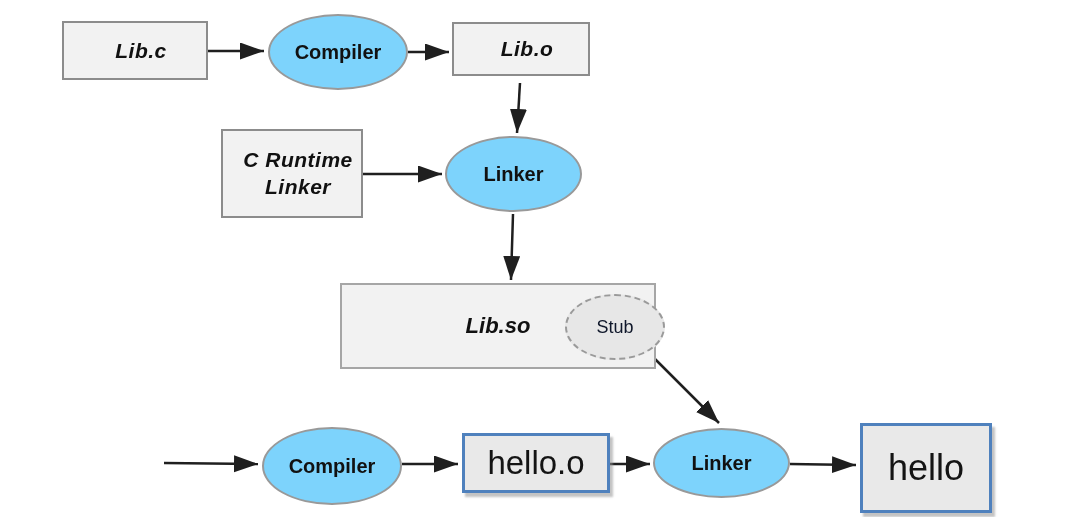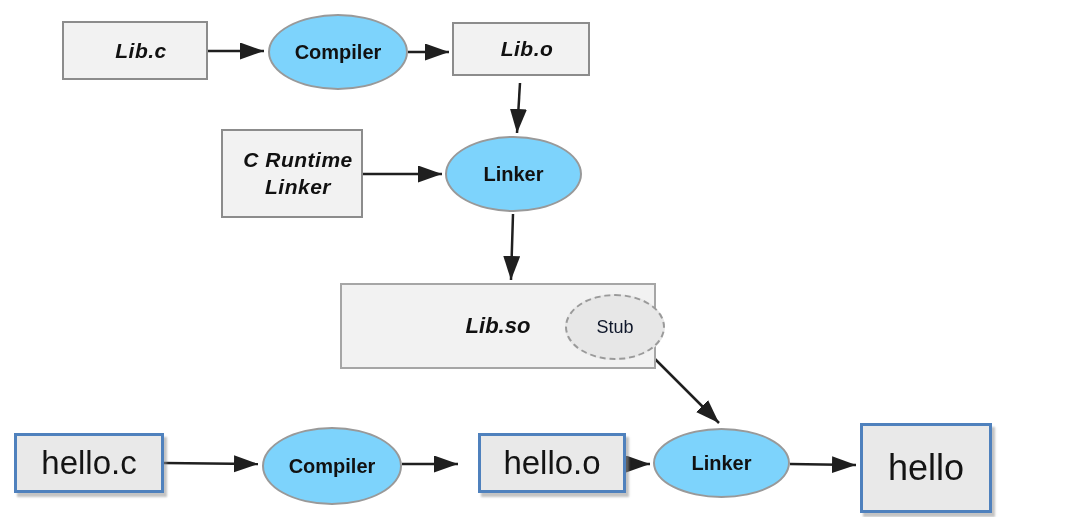--- a/index.html
+++ b/index.html
@@ -74,21 +74,21 @@
   
   #lib-c-box        { left: 62px;  top: 21px;  width: 146px; height: 59px; }
   #compiler-top     { left: 268px; top: 14px;  width: 140px; height: 76px; }
   #lib-o-box        { left: 452px; top: 22px;  width: 138px; height: 54px; }
   #c-runtime-box    { left: 221px; top: 129px; width: 142px; height: 89px; }
   #linker-top       { left: 445px; top: 136px; width: 137px; height: 76px; }
   #lib-so-box       { left: 340px; top: 283px; width: 316px; height: 86px; }
   #stub-ellipse     { left: 565px; top: 294px; width: 100px; height: 66px; }
   #hello-c-box      { left: 14px;  top: 433px; width: 150px; height: 60px; }
   #compiler-bottom  { left: 262px; top: 427px; width: 140px; height: 78px; }
-  #hello-o-box      { left: 478px; top: 433px; width: 148px; height: 60px; text-align: center; }
+  #hello-o-box      { left: 462px; top: 433px; width: 148px; height: 60px; text-align: center; }
   #linker-bottom    { left: 653px; top: 428px; width: 137px; height: 70px; }
   #hello-box        { left: 860px; top: 423px; width: 132px; height: 90px; }
   
   #arrows {
     position: absolute;
     left: 0; top: 0;
     width: 1070px;
     height: 517px;
     pointer-events: none;
   }
@@ -144,23 +144,20 @@
     <span>Linker</span>
   </div>
 
   <div class="node container-box" id="lib-so-box">
     <span>Lib.so</span>
   </div>
   <div class="node stub-ellipse" id="stub-ellipse">
     <span>Stub</span>
   </div>
 
-  <div class="node blue-box" id="hello-c-box">
-    <span>hello.c</span>
-  </div>
 
   <div class="node ellipse" id="compiler-bottom">
     <span>Compiler</span>
   </div>
 
   <div class="node blue-box" id="hello-o-box">
     <span>hello.o</span>
   </div>
 
   <div class="node ellipse" id="linker-bottom">

